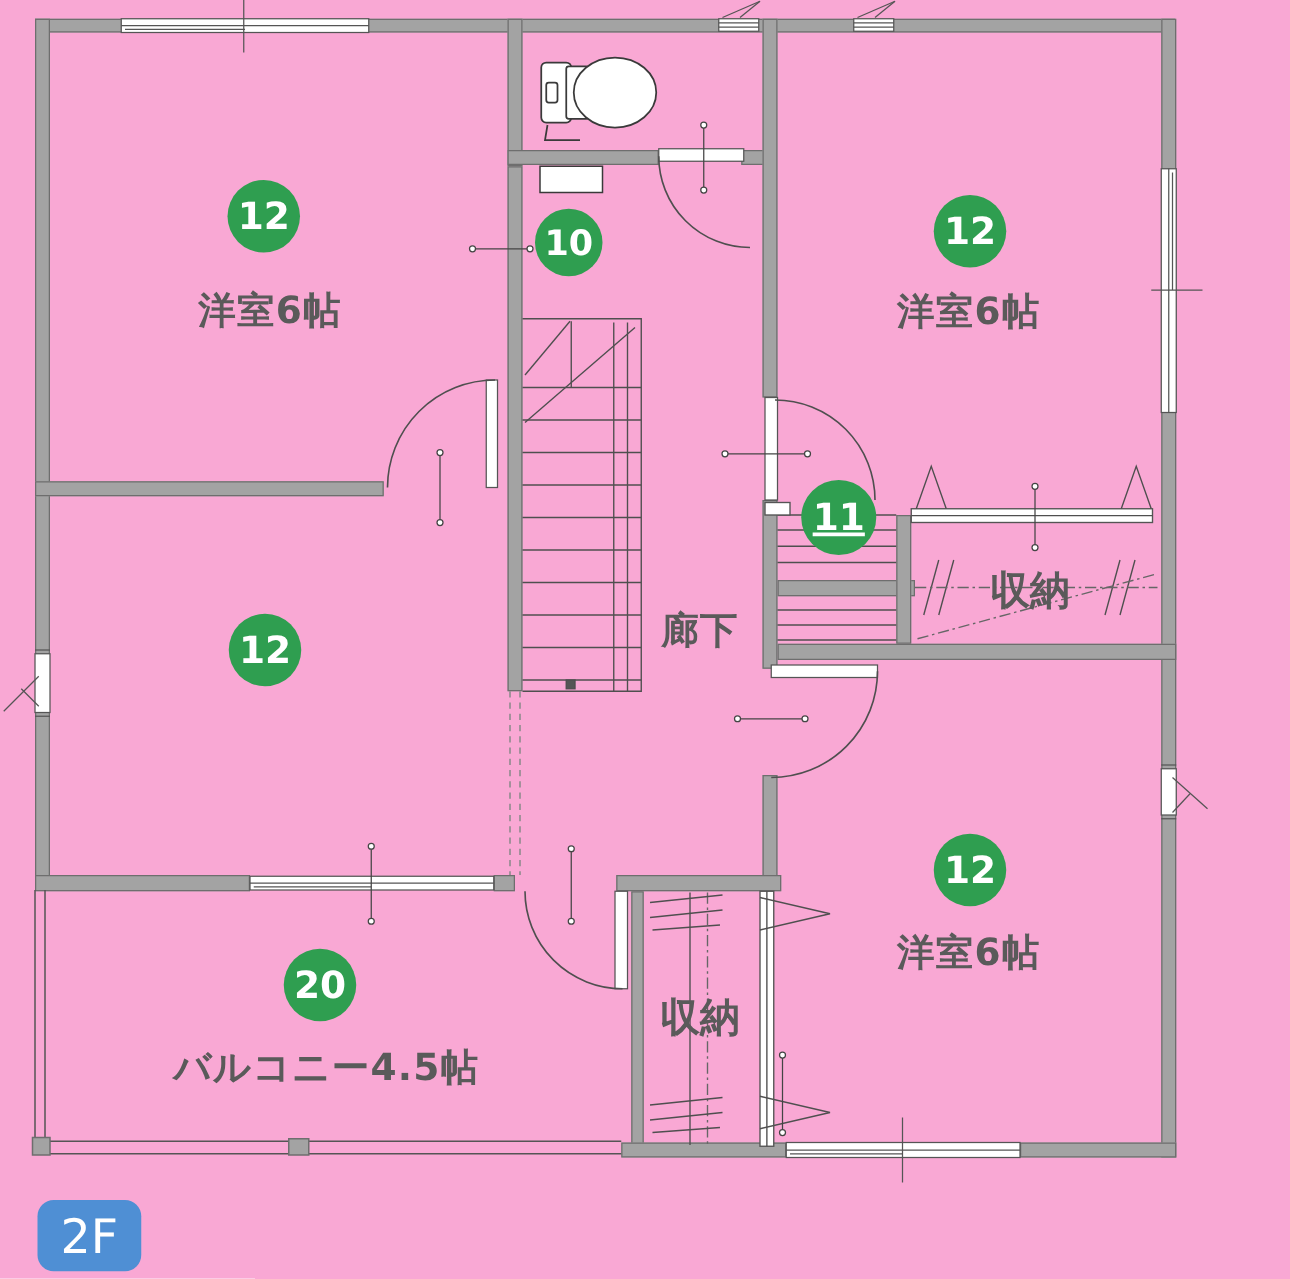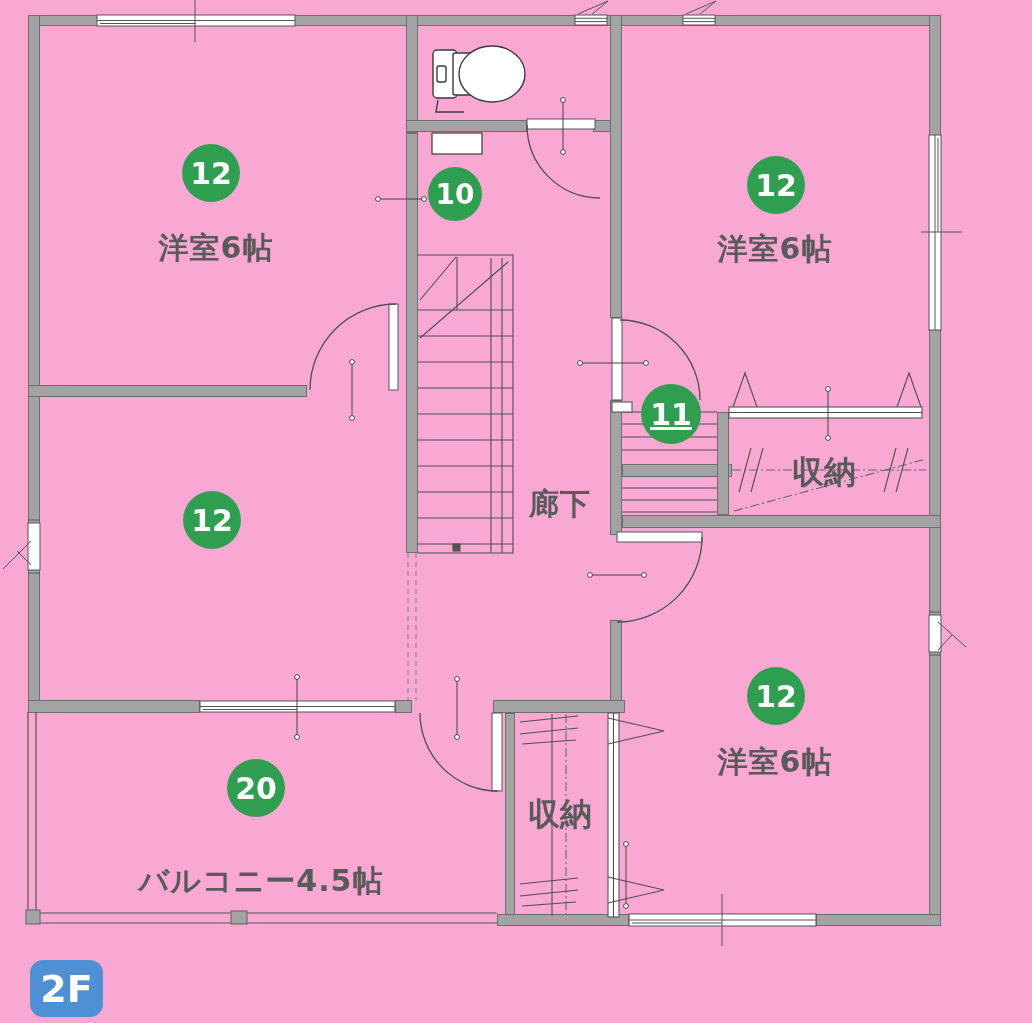--- a/index.html
+++ b/index.html
@@ -6,22 +6,22 @@
   #plan{position:relative;width:1032px;height:1023px;background:#f9a8d4;overflow:hidden;
         font-family:"DejaVu Sans","Liberation Sans",sans-serif;}
   .wall{position:absolute;background:#a3a3a3;border:1px solid #6e6e6e;box-sizing:border-box;z-index:1;}
   #lines{position:absolute;left:0;top:0;z-index:4;pointer-events:none;}
   .marker{position:absolute;background:#2f9e50;border-radius:50%;color:#ffffff;
           display:flex;align-items:center;justify-content:center;
           font-weight:bold;font-size:30px;z-index:6;}
   .rlabel{position:absolute;color:#5a5a5a;font-weight:bold;font-size:30px;text-align:center;
           z-index:5;white-space:nowrap;letter-spacing:1px;}
   .rlabel.small{font-size:32px;letter-spacing:0;}
-  #badge{position:absolute;left:30px;top:960px;width:73px;height:57px;background:#4f8fd4;
-         border-radius:13px;color:#fff;font-size:38px;font-weight:bold;
+  #badge{position:absolute;left:30px;top:960px;width:83px;height:57px;background:#4f8fd4;
+         border-radius:13px;color:#fff;font-size:38px;font-weight:normal;
          display:flex;align-items:center;justify-content:center;z-index:6;}
 </style>
 </head>
 <body>
 
 <div id="plan">
 
   <div class="wall" style="left:28px;top:15px;width:912px;height:11px;"></div>
   <div class="wall" style="left:28px;top:15px;width:12px;height:697px;"></div>
   <div class="wall" style="left:929px;top:15px;width:12px;height:911px;"></div>
@@ -238,20 +238,20 @@
   <div class="marker" style="left:747px;top:156px;width:58px;height:58px;">12</div>
   <div class="marker" style="left:183px;top:491px;width:58px;height:58px;">12</div>
   <div class="marker" style="left:747px;top:667px;width:58px;height:58px;">12</div>
   <div class="marker" style="left:227px;top:759px;width:58px;height:58px;">20</div>
   <div class="marker" style="left:428px;top:167px;width:54px;height:54px;font-size:28px;text-align:right;">10</div>
   <div class="marker" style="left:641px;top:384px;width:60px;height:60px;text-decoration:underline;">11</div>
 
   <div class="rlabel" style="left:66px;top:228px;width:300px;">洋室6帖</div>
   <div class="rlabel" style="left:625px;top:229px;width:300px;">洋室6帖</div>
   <div class="rlabel" style="left:625px;top:742px;width:300px;">洋室6帖</div>
-  <div class="rlabel" style="left:61px;top:834px;width:400px;margin-top:27px;">バルコニー4.5帖</div>
+  <div class="rlabel" style="left:61px;top:834px;width:400px;">バルコニー4.5帖</div>
   <div class="rlabel" style="left:510px;top:460px;width:100px;margin-top:24px;">廊下</div>
   <div class="rlabel small" style="left:764px;top:451px;width:120px;">収納</div>
   <div class="rlabel small" style="left:500px;top:793px;width:120px;">収納</div>
 
   <div id="badge">2F</div>
 
 </div>
 
 </body></html>

